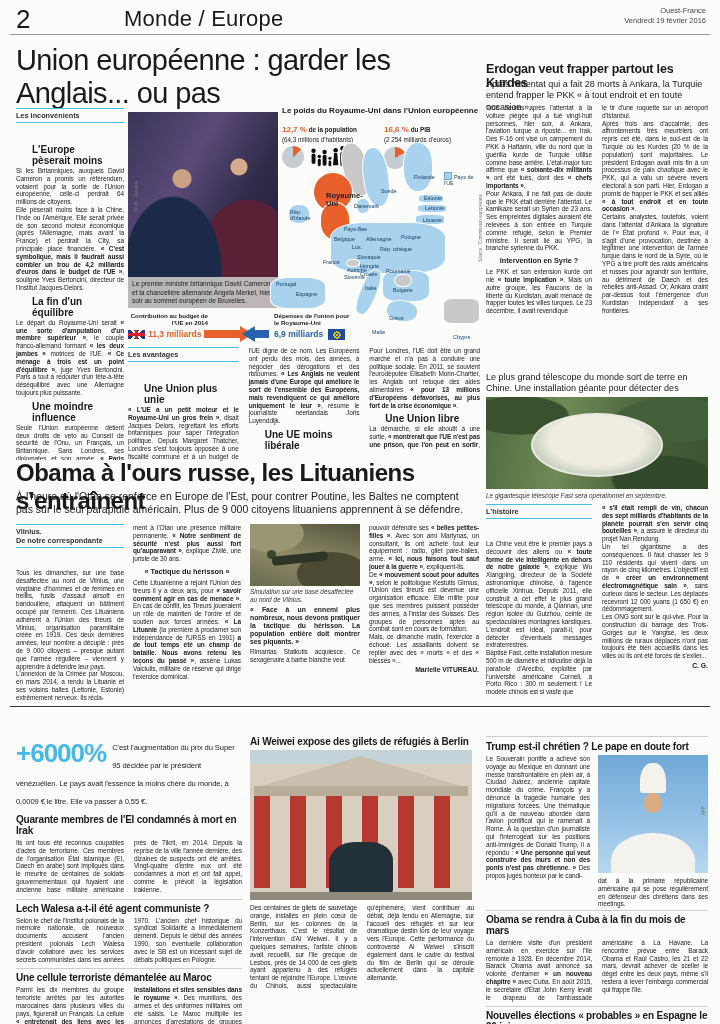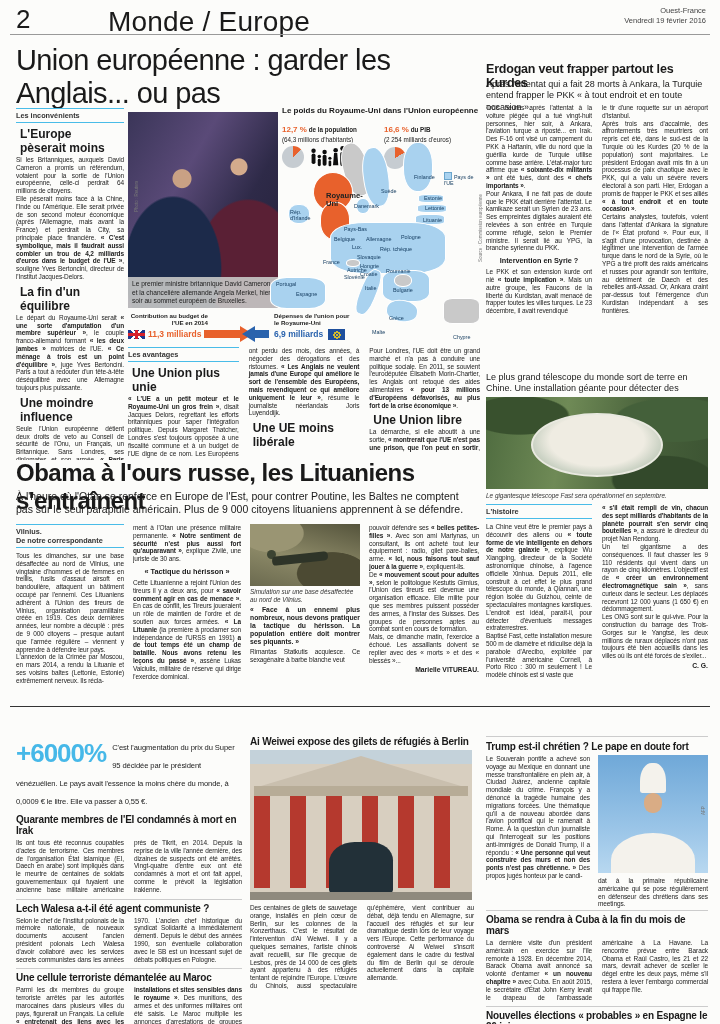--- a/index.html
+++ b/index.html
@@ -1,28 +1,28 @@
 <!DOCTYPE html>
 <html lang="fr"><head>
 <meta charset="utf-8">
 <style>
   html,body{margin:0;padding:0;background:#e8e8e4;}
   .page{position:relative;width:720px;height:1024px;margin:0 auto;background:#fcfcfa;
         font-family:"Liberation Sans",sans-serif;color:#1a1a1a;overflow:hidden;}
   
   #pagenum{position:absolute;left:16px;top:4px;font-size:26px;font-weight:normal;}
-  #section-title{position:absolute;left:108px;top:6px;font-size:28px;letter-spacing:.2px;}
+  #section-title{position:absolute;left:124px;top:6px;font-size:22px;letter-spacing:.2px;}
   #masthead{position:absolute;right:14px;top:6px;text-align:right;font-size:7.5px;line-height:1.3;color:#444;}
   .top-rule{position:absolute;left:10px;right:10px;top:34px;border-top:1px solid #999;}
   
   .body{font-size:6.5px;line-height:7.8px;text-align:justify;white-space:pre-line;color:#222;
         hyphens:auto;letter-spacing:-0.1px;}
-  .sec-title{font-size:12px;font-weight:bold;margin:4px 4px 1px;}
+  .sec-title{font-size:10px;font-weight:bold;margin:4px 16px 1px;}
   .kicker{font-size:7.3px;font-weight:bold;color:#333;border-top:1px solid #49bce8;
-          border-bottom:1px solid #49bce8;padding:2px 0;margin-bottom:4px;white-space:pre-line;}
+          border-bottom:1px solid #49bce8;padding:2px 0;margin-bottom:21px;white-space:pre-line;}
   .subhead{font-size:7.3px;font-weight:bold;text-align:center;margin:4px 0 3px;}
   .sign{display:block;text-align:right;font-weight:bold;font-size:6.8px;margin-top:2px;}
   .cap{font-size:6.4px;font-style:italic;color:#333;line-height:1.2;}
   .vcredit{position:absolute;font-size:4.5px;color:#777;transform:rotate(-90deg);transform-origin:0 0;white-space:nowrap;}
   
   #lead-headline{position:absolute;left:16px;top:44px;width:470px;font-size:29px;font-weight:normal;letter-spacing:-0.6px;}
   #lead-standfirst{position:absolute;left:16px;top:82px;width:452px;font-size:10.8px;line-height:1.28;color:#222;}
   #cons-col{position:absolute;left:16px;top:108px;width:108px;height:352px;overflow:hidden;}
   #photo-cameron{position:absolute;left:128px;top:112px;width:150px;height:196px;overflow:hidden;
      background:

